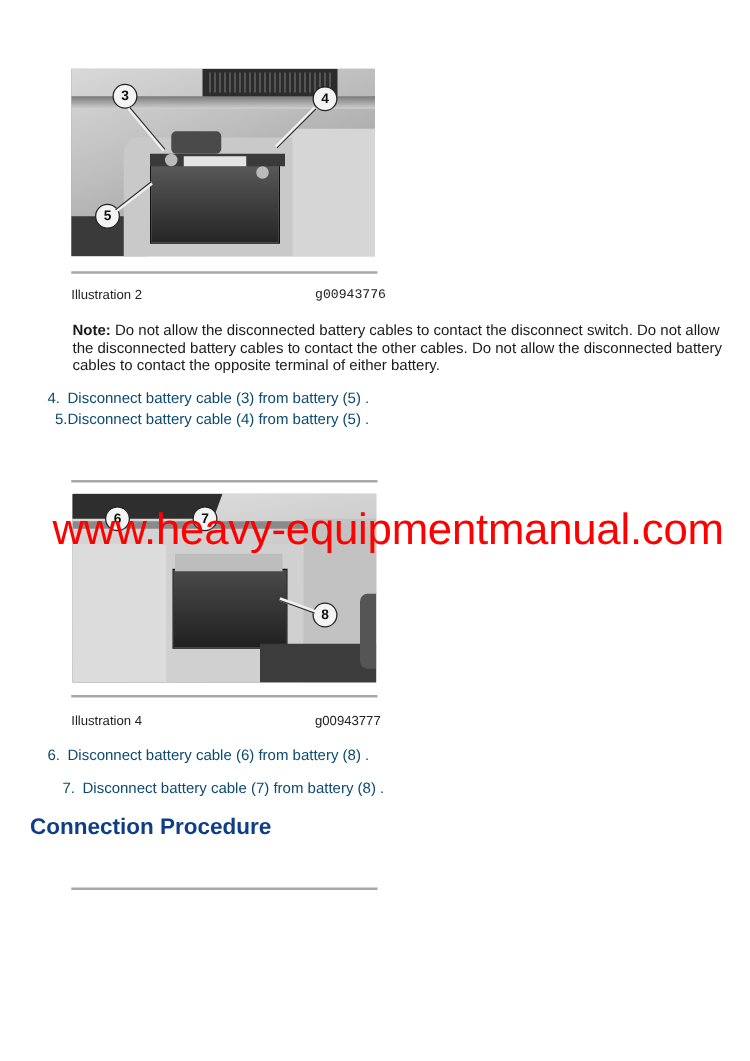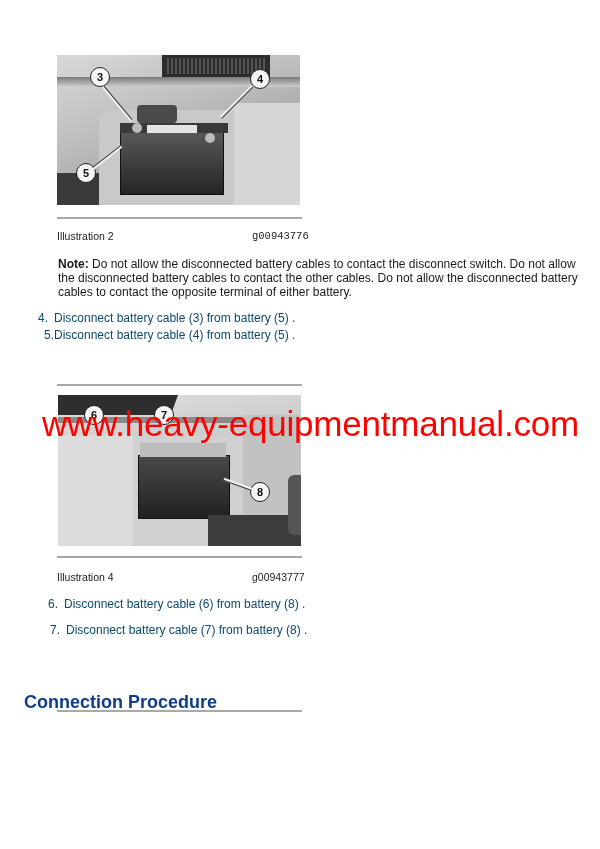--- a/index.html
+++ b/index.html
@@ -93,22 +93,22 @@
 <div class="callout" style="left:154px; top:405px;">7</div>
 <div class="callout" style="left:250px; top:482px;">8</div>
 <div class="leader" style="left:252px; top:488px; width:30px; transform:rotate(200deg);"></div>
 
 <div class="watermark">www.heavy-equipmentmanual.com</div>
 
 <div class="rule" style="left:57px; top:556px; width:245px;"></div>
 <div class="caption" style="left:57px; top:571px;">Illustration 4</div>
 <div class="caption" style="left:252px; top:571px;">g00943777</div>
 
-<div class="step" style="left:38px; top:597px;margin-left:10px;">
+<div class="step" style="left:38px; top:597px;">
   <span class="num">6.</span><span>Disconnect battery cable (6) from battery (8) .</span>
 </div>
 <div class="step" style="left:50px; top:623px;">
   <span class="num">7.</span><span>Disconnect battery cable (7) from battery (8) .</span>
 </div>
 
-<div class="heading" style="left:24px; top:651px;margin-top:41px;">Connection Procedure</div>
+<div class="heading" style="left:24px; top:651px;">Connection Procedure</div>
 
 <div class="rule" style="left:57px; top:710px; width:245px;"></div>
 
 </body></html>

